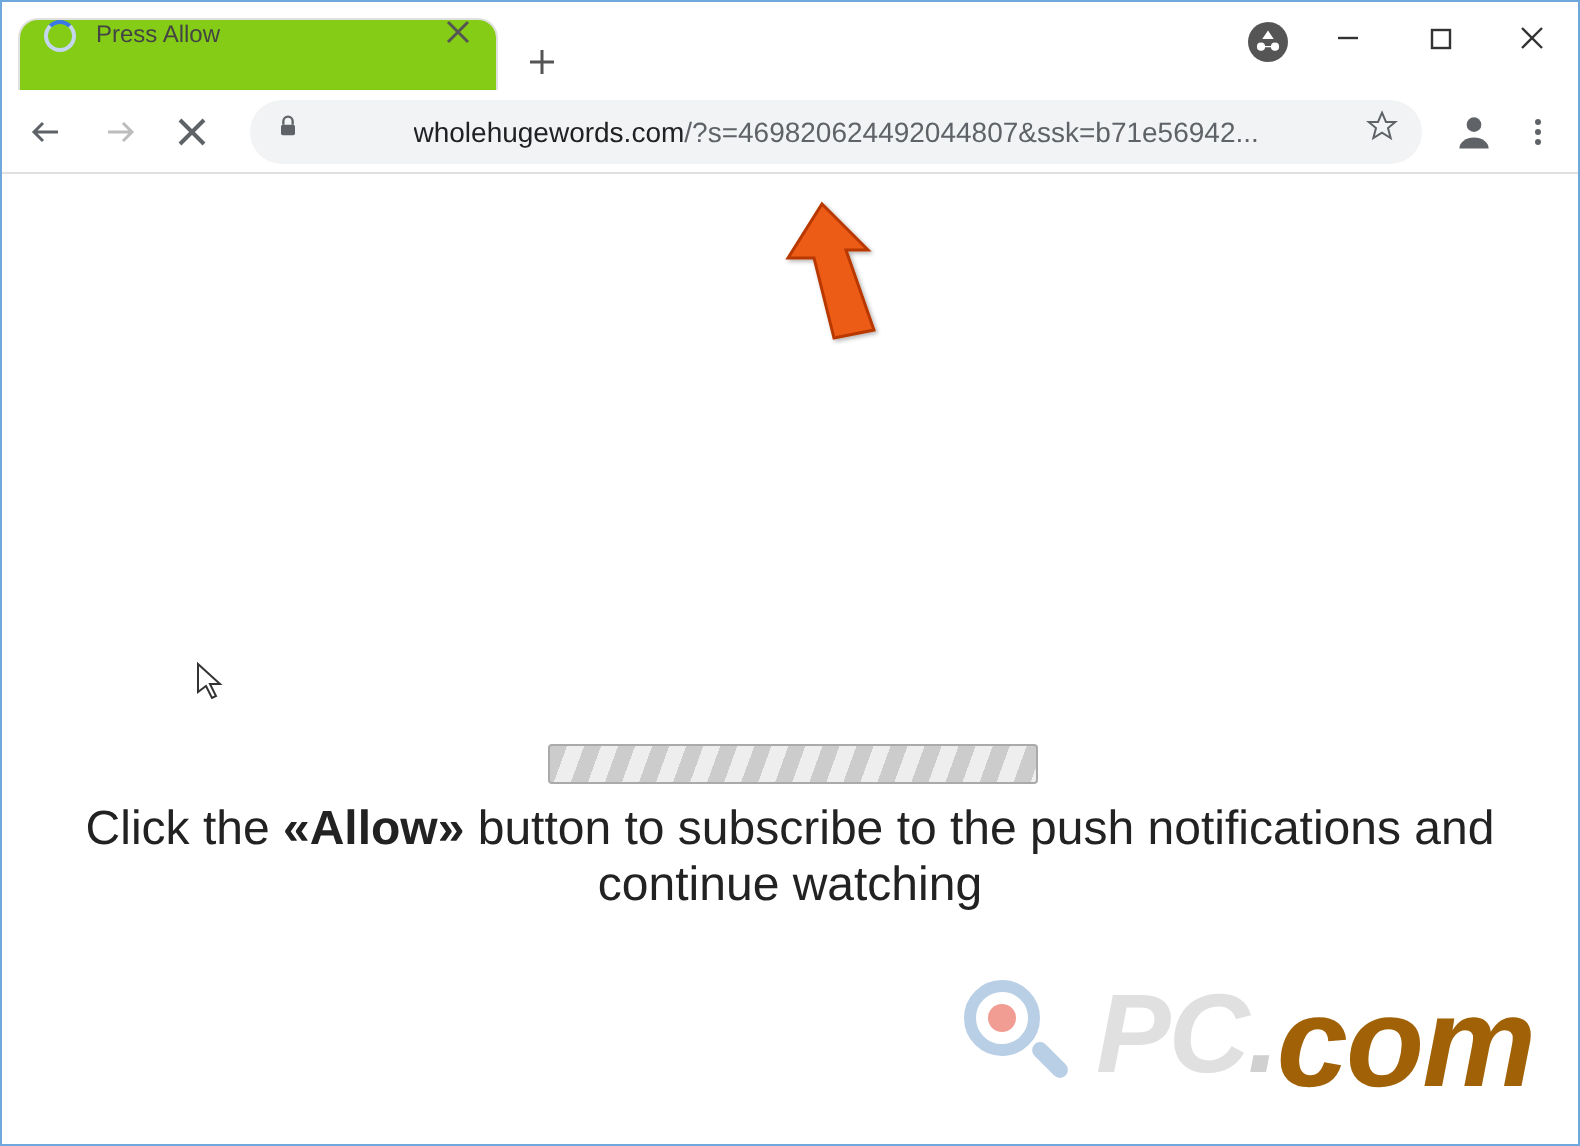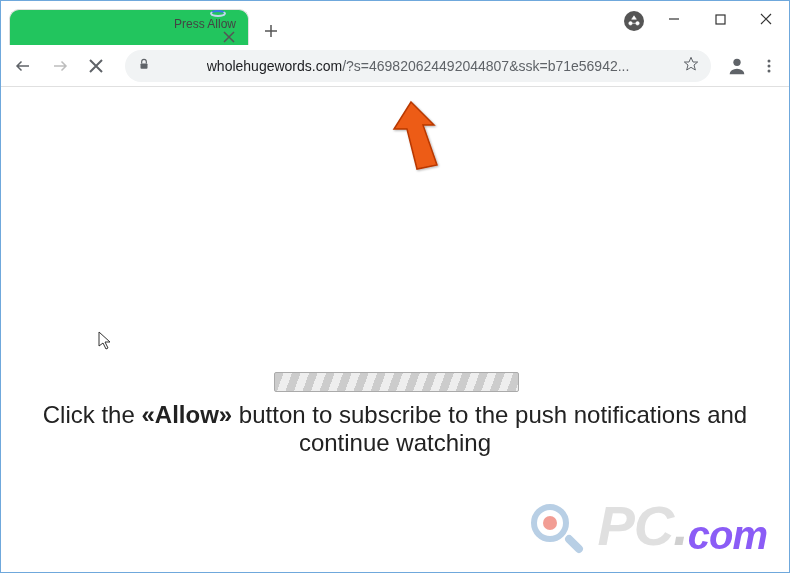--- a/index.html
+++ b/index.html
@@ -30,31 +30,30 @@
       position: relative;
     }
     .tabs-area {
       display: flex;
       align-items: flex-end;
       height: 44px;
       padding-left: 8px;
     }
     .tab {
       display: flex;
-      align-items: flex-end;
+      align-items: flex-start;
       height: 36px;
-      background: #22c55e;
+      background: #84cc16;
       border-radius: 10px 10px 0 0;
       padding: 0 12px;
       min-width: 240px;
       border: 1px solid #e0e0e0;
       border-bottom: none;
       margin-top: 8px;
       position: relative;
-      flex-direction: column;
     }
     .spinner {
       width: 16px;
       height: 16px;
       border: 2px solid #c3d6ee;
       border-top: 2px solid #3b78e7;
       border-radius: 50%;
       margin-right: 10px;
     }
     .tab-title {
@@ -217,21 +216,21 @@
       position: absolute;
       right: 22px;
       bottom: 14px;
       font-family: Arial, sans-serif;
       font-size: 56px;
       font-weight: bold;
       color: #e0e0e0;
       font-style: italic;
       letter-spacing: -1px;
       display: flex;
-      align-items: flex-end;
+      align-items: flex-start;
     }
     .watermark-icon {
       position: relative;
       width: 60px;
       height: 60px;
       margin-right: 12px;
     }
     .mag-circle {
       position: absolute;
       width: 38px;
@@ -255,21 +254,21 @@
       position: absolute;
       width: 14px;
       height: 14px;
       background: #e74c3c;
       opacity: 0.55;
       border-radius: 50%;
       left: 18px;
       top: 18px;
     }
     .wm-dot { color: #d0d0d0; }
-    .wm-com { color: #8b5cf6; font-size: 40px; }
+    .wm-com { color: #a16207; font-size: 64px; }
   </style>
 </head>
 <body>
 
 <div class="window-frame">
   <div class="titlebar">
     <div class="tabs-area">
       <div class="tab">
         <div class="spinner"></div>
         <span class="tab-title">Press Allow</span>

